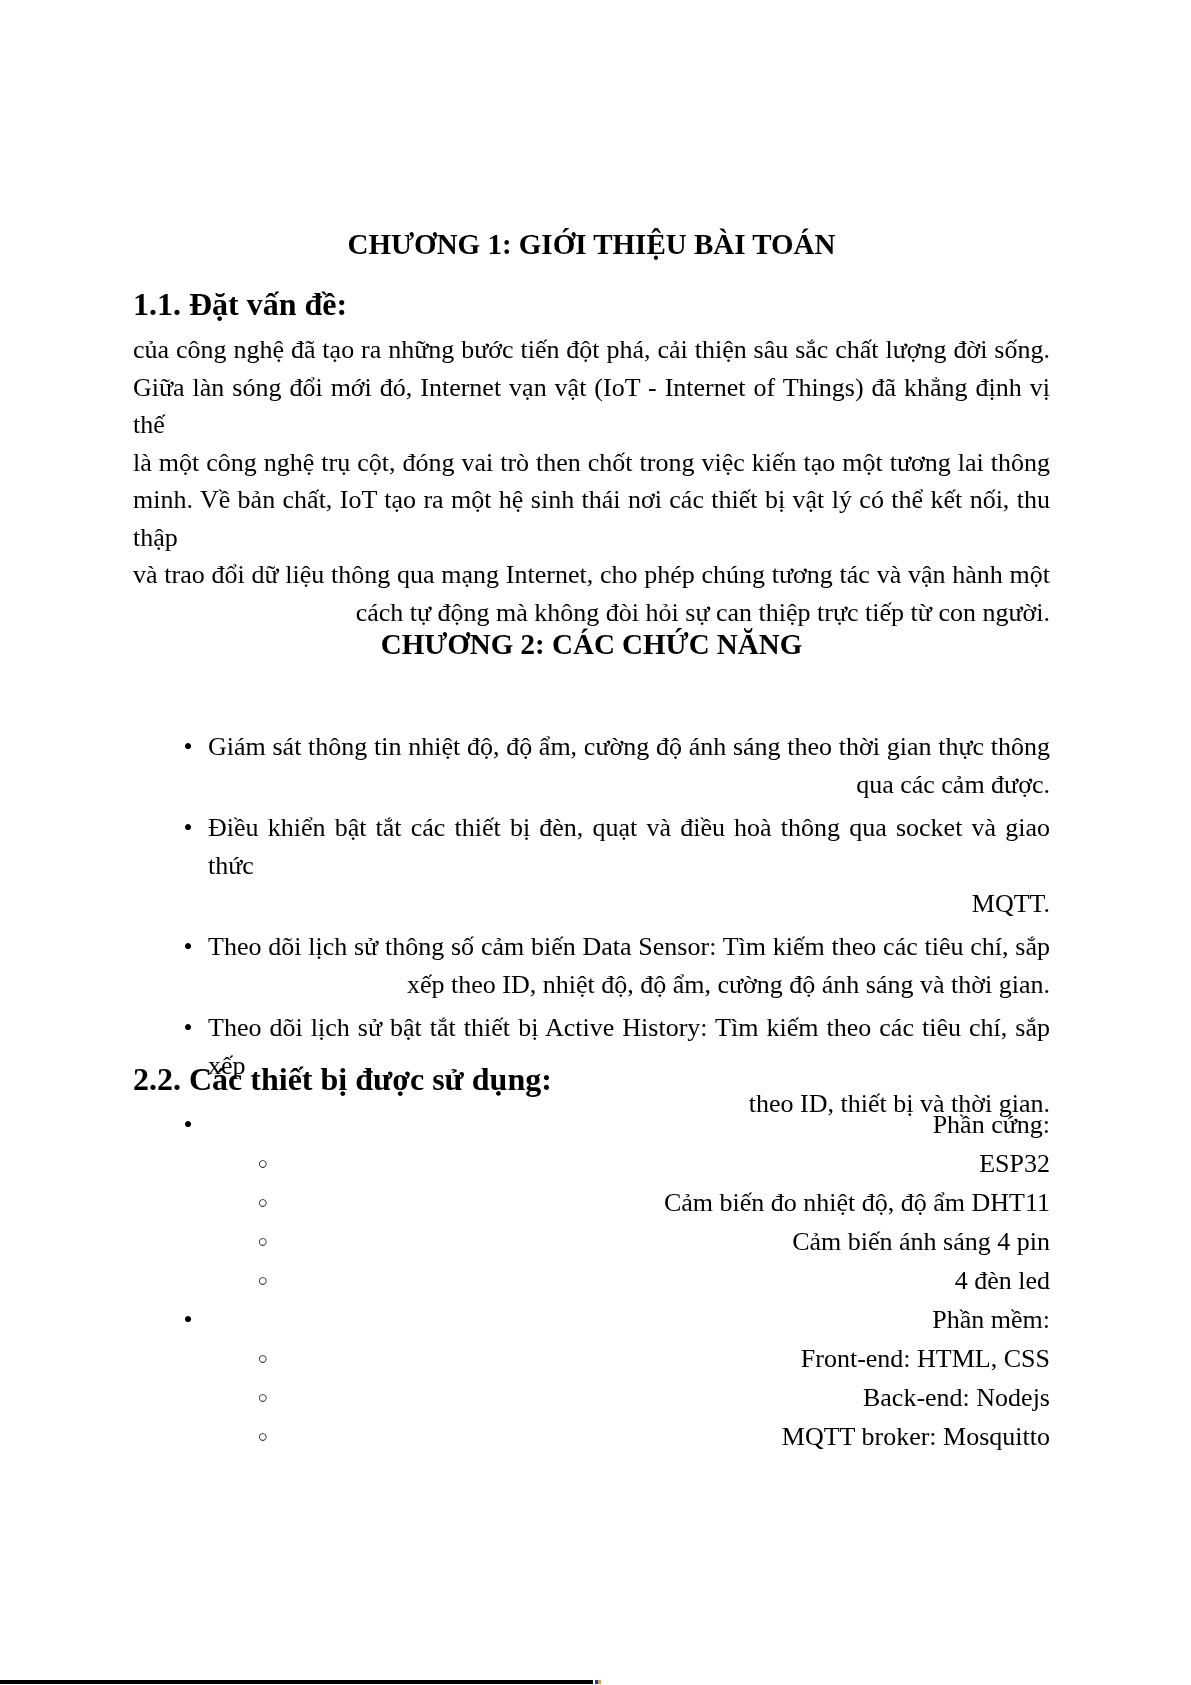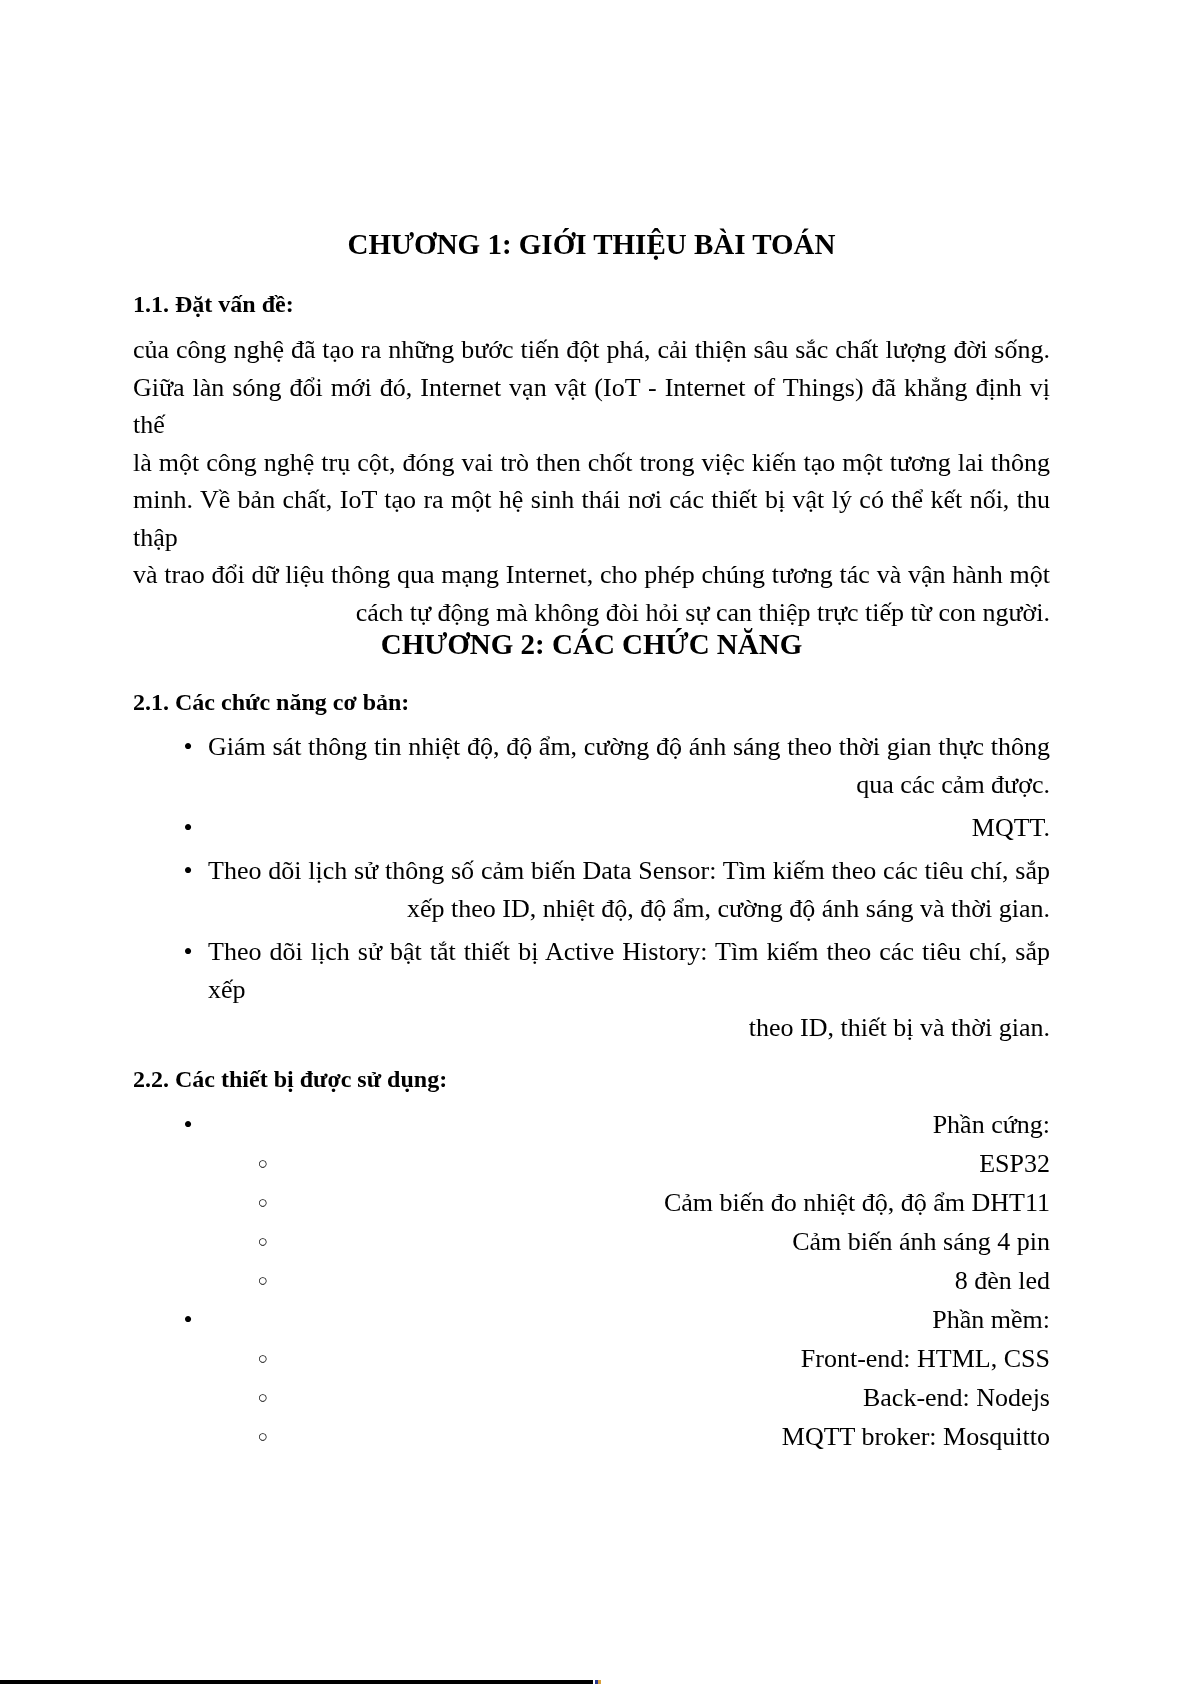--- a/index.html
+++ b/index.html
@@ -14,21 +14,21 @@
   }
   .chapter-title{
     position:absolute;left:133px;width:917px;
     font-size:29px;font-weight:bold;line-height:40px;
     text-align:center;white-space:nowrap;
   }
   .ch1{top:224px;}
   .ch2{top:624px;}
   .section-heading{
     position:absolute;left:133px;width:917px;
-    font-size:24px;font-weight:bold;line-height:38px;
+    font-size:32px;font-weight:bold;line-height:38px;
     white-space:nowrap;
   }
   .h11{top:285px;}
   .h21{top:683px;}
   .h22{top:1060px;}
   .para{
     position:absolute;left:133px;top:331px;width:917px;
     font-size:26px;line-height:37.5px;
   }
   .jline{ text-align:justify; text-align-last:justify; white-space:normal; }
@@ -75,30 +75,30 @@
     <div class="jline">của công nghệ đã tạo ra những bước tiến đột phá, cải thiện sâu sắc chất lượng đời sống.</div>
     <div class="jline">Giữa làn sóng đổi mới đó, Internet vạn vật (IoT - Internet of Things) đã khẳng định vị thế</div>
     <div class="jline">là một công nghệ trụ cột, đóng vai trò then chốt trong việc kiến tạo một tương lai thông</div>
     <div class="jline">minh. Về bản chất, IoT tạo ra một hệ sinh thái nơi các thiết bị vật lý có thể kết nối, thu thập</div>
     <div class="jline">và trao đổi dữ liệu thông qua mạng Internet, cho phép chúng tương tác và vận hành một</div>
     <div class="line">cách tự động mà không đòi hỏi sự can thiệp trực tiếp từ con người.</div>
   </div>
 
   <div class="chapter-title ch2">CHƯƠNG 2: CÁC CHỨC NĂNG</div>
 
-  <div class="section-heading h21">2.1. Các chức năng cơ bản:</div>
 
   <div class="blist">
     <div class="bullet-item">
       <span class="b1marker">•</span>
       <div class="jline">Giám sát thông tin nhiệt độ, độ ẩm, cường độ ánh sáng theo thời gian thực thông</div>
       <div class="line">qua các cảm được.</div>
     </div>
     <div class="bullet-item">
       <span class="b1marker">•</span>
+      <div class="jline">Điều khiển bật tắt các thiết bị đèn, quạt và điều hoà thông qua socket và giao thức</div>
       <div class="line">MQTT.</div>
     </div>
     <div class="bullet-item">
       <span class="b1marker">•</span>
       <div class="jline">Theo dõi lịch sử thông số cảm biến Data Sensor: Tìm kiếm theo các tiêu chí, sắp</div>
       <div class="line">xếp theo ID, nhiệt độ, độ ẩm, cường độ ánh sáng và thời gian.</div>
     </div>
     <div class="bullet-item">
       <span class="b1marker">•</span>
       <div class="jline">Theo dõi lịch sử bật tắt thiết bị Active History: Tìm kiếm theo các tiêu chí, sắp xếp</div>
@@ -120,21 +120,21 @@
     <div class="sub-item">
       <span class="b2marker">○</span>
       <div class="line">Cảm biến đo nhiệt độ, độ ẩm DHT11</div>
     </div>
     <div class="sub-item">
       <span class="b2marker">○</span>
       <div class="line">Cảm biến ánh sáng 4 pin</div>
     </div>
     <div class="sub-item">
       <span class="b2marker">○</span>
-      <div class="line">8 đèn led</div>
+      <div class="line">4 đèn led</div>
     </div>
     <div class="group-label">
       <span class="b1marker">•</span>
       <div class="line">Phần mềm:</div>
     </div>
     <div class="sub-item">
       <span class="b2marker">○</span>
       <div class="line">Front-end: HTML, CSS</div>
     </div>
     <div class="sub-item">

